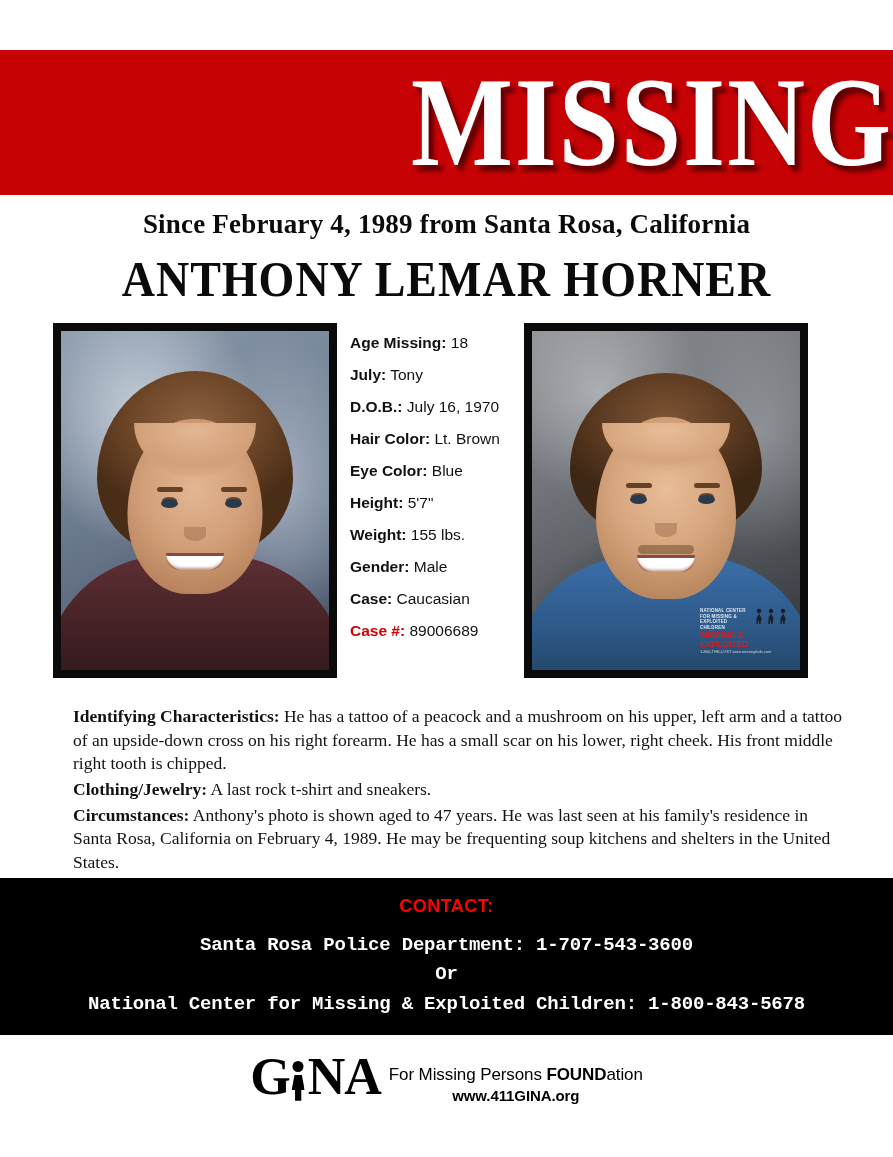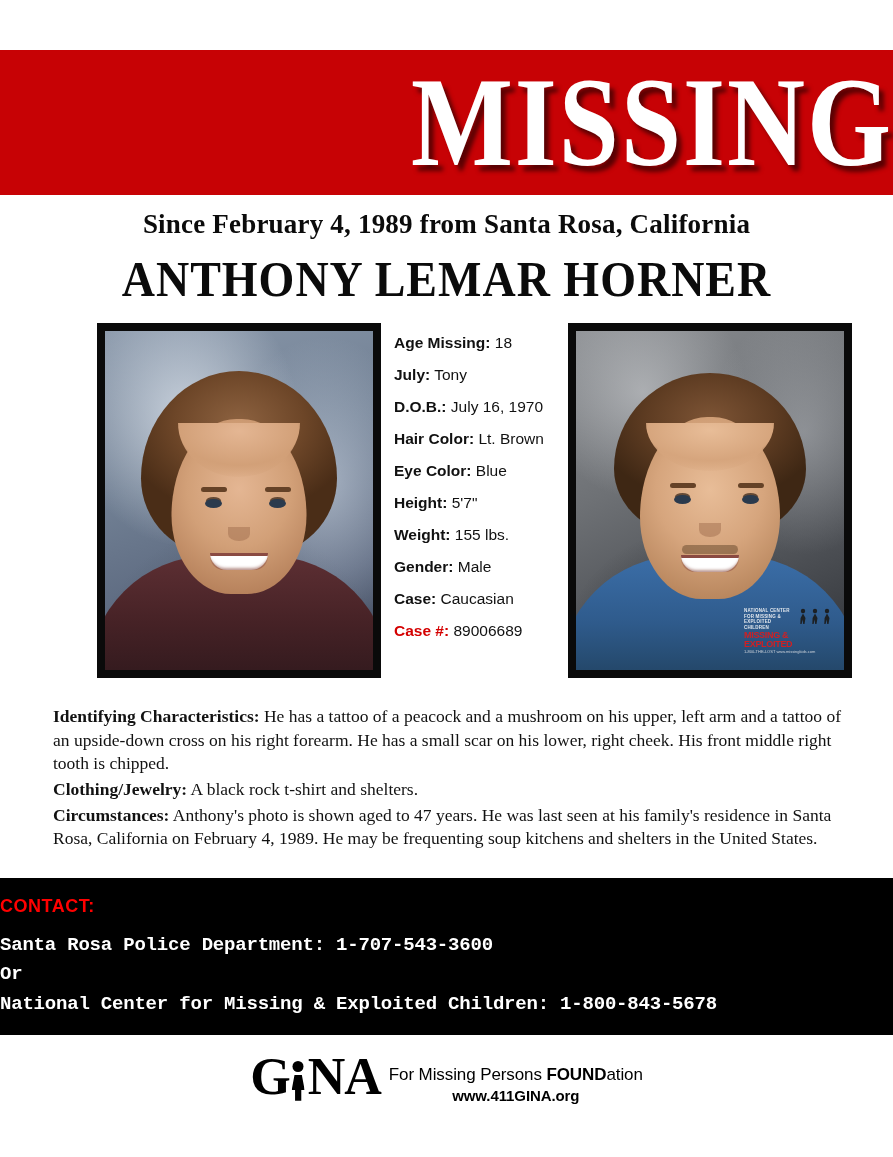--- a/index.html
+++ b/index.html
@@ -64,21 +64,20 @@
     padding-top: 8px;
     transform: scaleY(1.12);
     transform-origin: center top;
   }
 
   
   .media-row {
     position: relative;
     margin-top: 22px;
     height: 368px;
-    margin-left: 44px;
   }
 
   .photo-frame {
     position: absolute;
     top: 0;
     border: 8px solid #0a0a0a;
     width: 284px;
     height: 355px;
     overflow: hidden;
     background: #3a3a3a;
@@ -279,31 +278,32 @@
 
   
   .description {
     padding: 14px 48px 0 53px;
     font-family: "Liberation Serif", "DejaVu Serif", serif;
     font-size: 17.5px;
     line-height: 1.35;
     color: #121212;
     text-align: left;
   }
-  .description p { margin-bottom: 2px; }
+  .description p { margin-bottom: 2px; margin-left: 20px; }
   .description .dlbl { font-weight: bold; }
 
   
   .contact-band {
     position: absolute;
     left: 0;
     top: 878px;
     width: 893px;
     height: 157px;
     background: #000000;
+    text-align: center;
     padding-top: 18px;
   }
   .contact-title {
     font-family: "Liberation Sans", "DejaVu Sans", sans-serif;
     font-weight: bold;
     font-size: 18px;
     color: #ff0000;
     letter-spacing: 0.5px;
     margin-bottom: 14px;
   }
@@ -504,21 +504,21 @@
     </div>
   </div>
 
   <div class="description">
     <p>
       <span class="dlbl">Identifying Characteristics:</span>
       <span>He has a tattoo of a peacock and a mushroom on his upper, left arm and a tattoo of an upside-down cross on his right forearm. He has a small scar on his lower, right cheek. His front middle right tooth is chipped.</span>
     </p>
     <p>
       <span class="dlbl">Clothing/Jewelry:</span>
-      <span>A black rock t-shirt and shelters.</span>
+      <span>A last rock t-shirt and sneakers.</span>
     </p>
     <p>
       <span class="dlbl">Circumstances:</span>
       <span>Anthony's photo is shown aged to 47 years.  He was last seen at his family's residence in Santa Rosa, California on February 4, 1989. He may be frequenting soup kitchens and shelters in the United States.</span>
     </p>
   </div>
 
   <div class="contact-band">
     <div class="contact-title">CONTACT:</div>
     <div class="contact-line">Santa Rosa Police Department: 1-707-543-3600</div>

